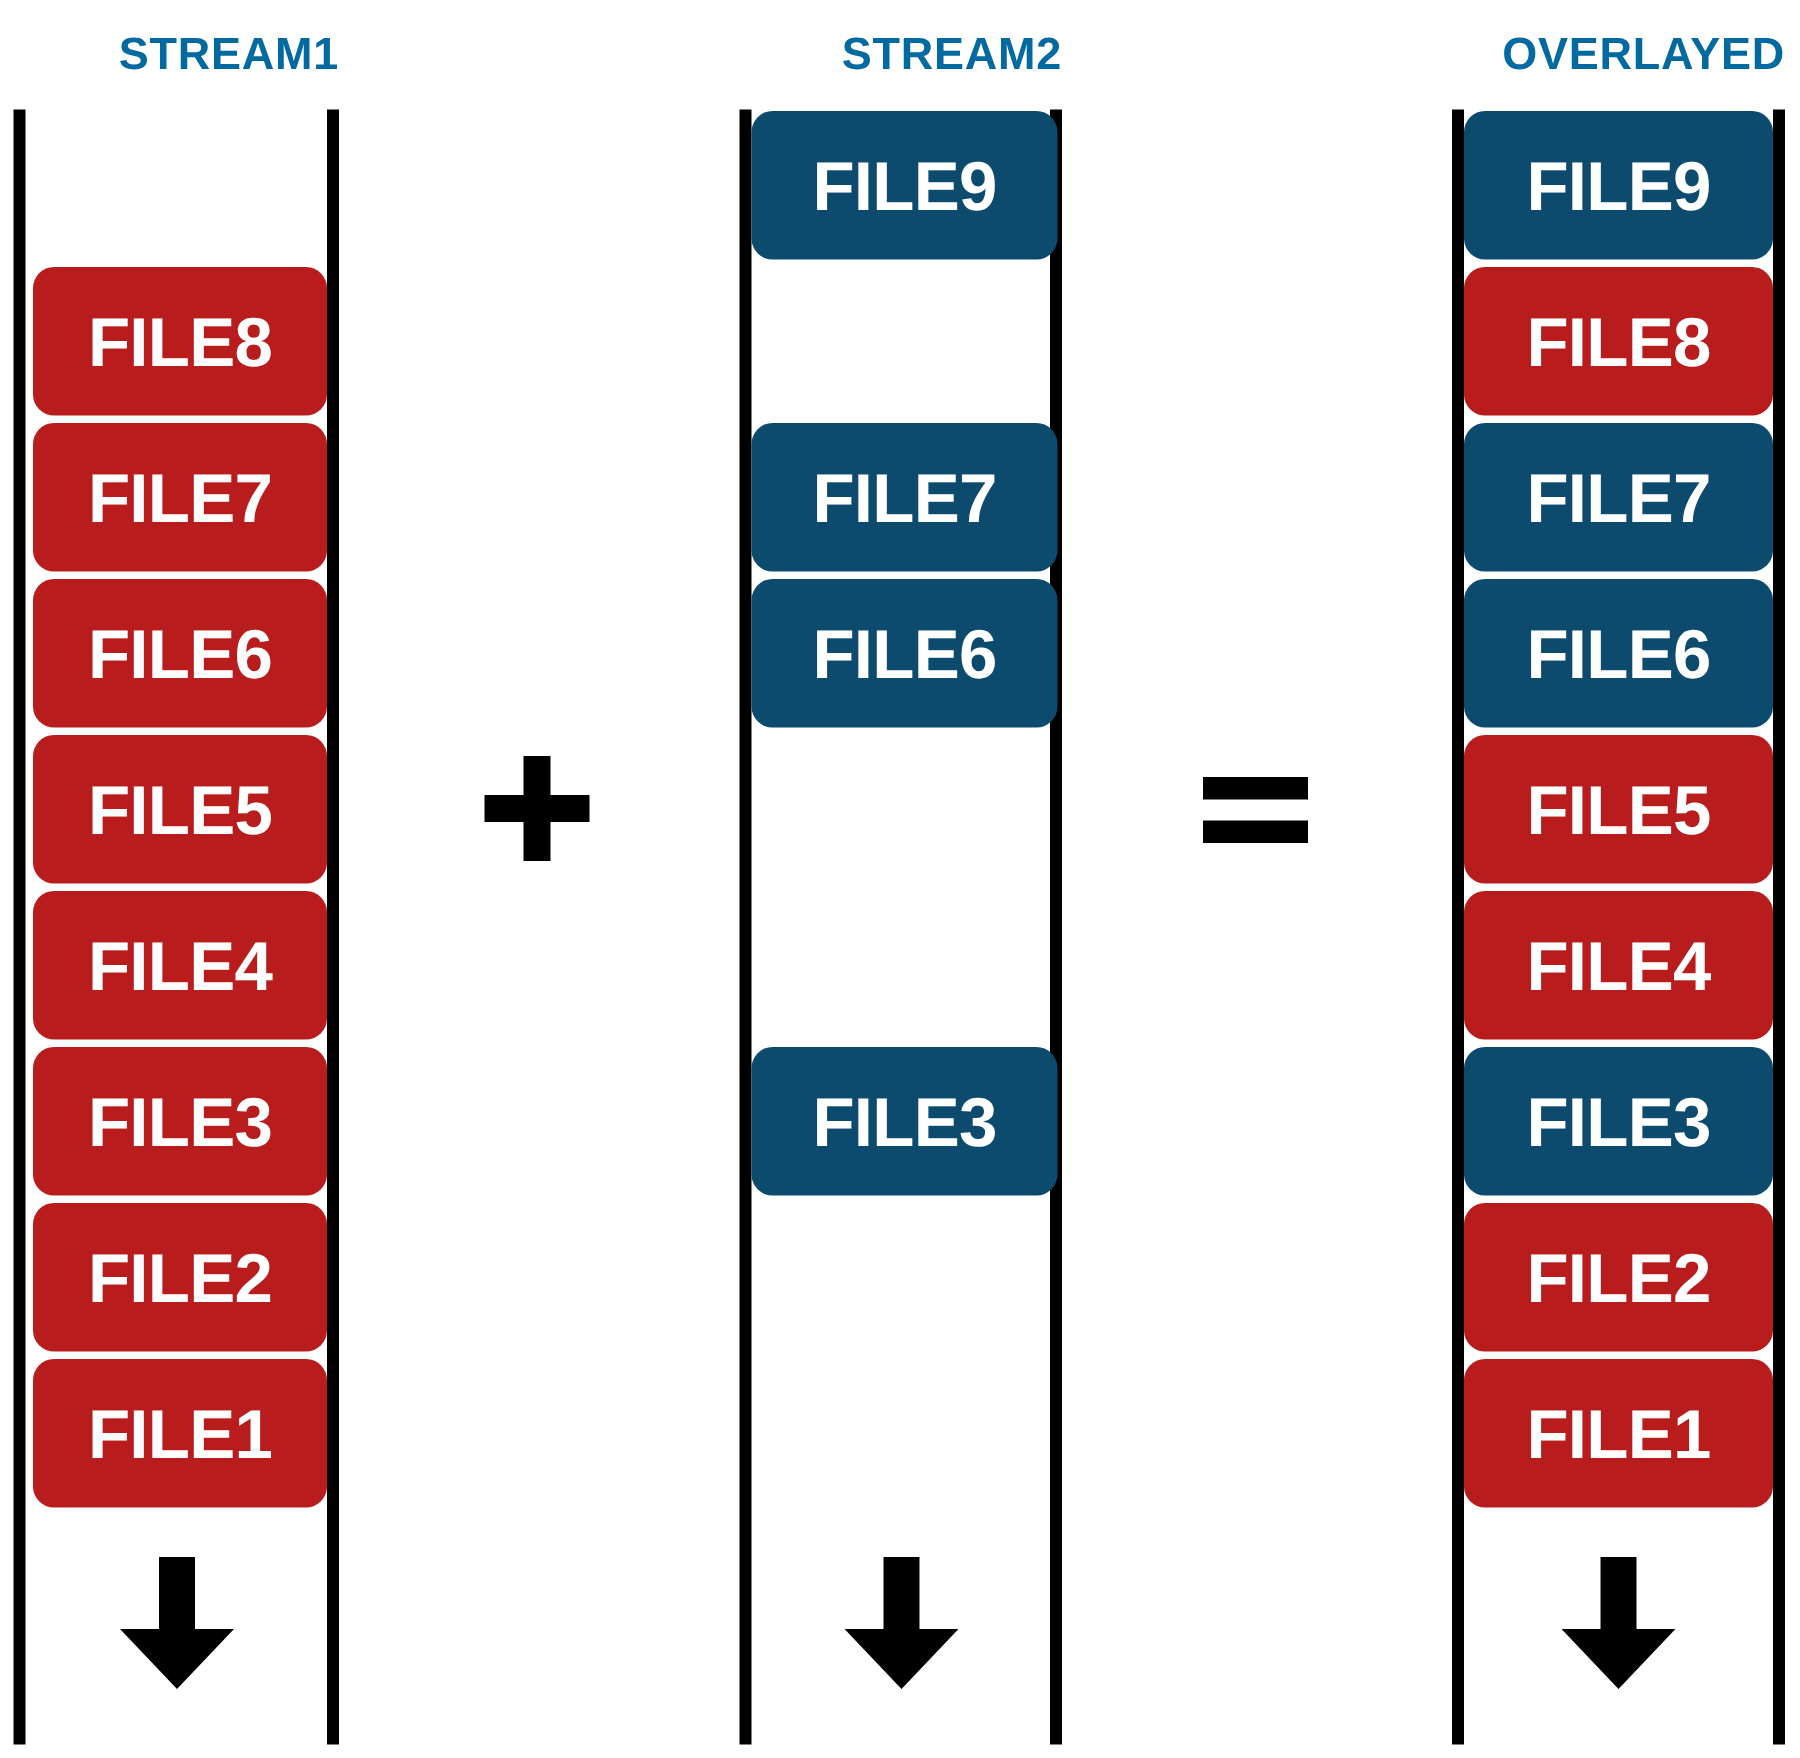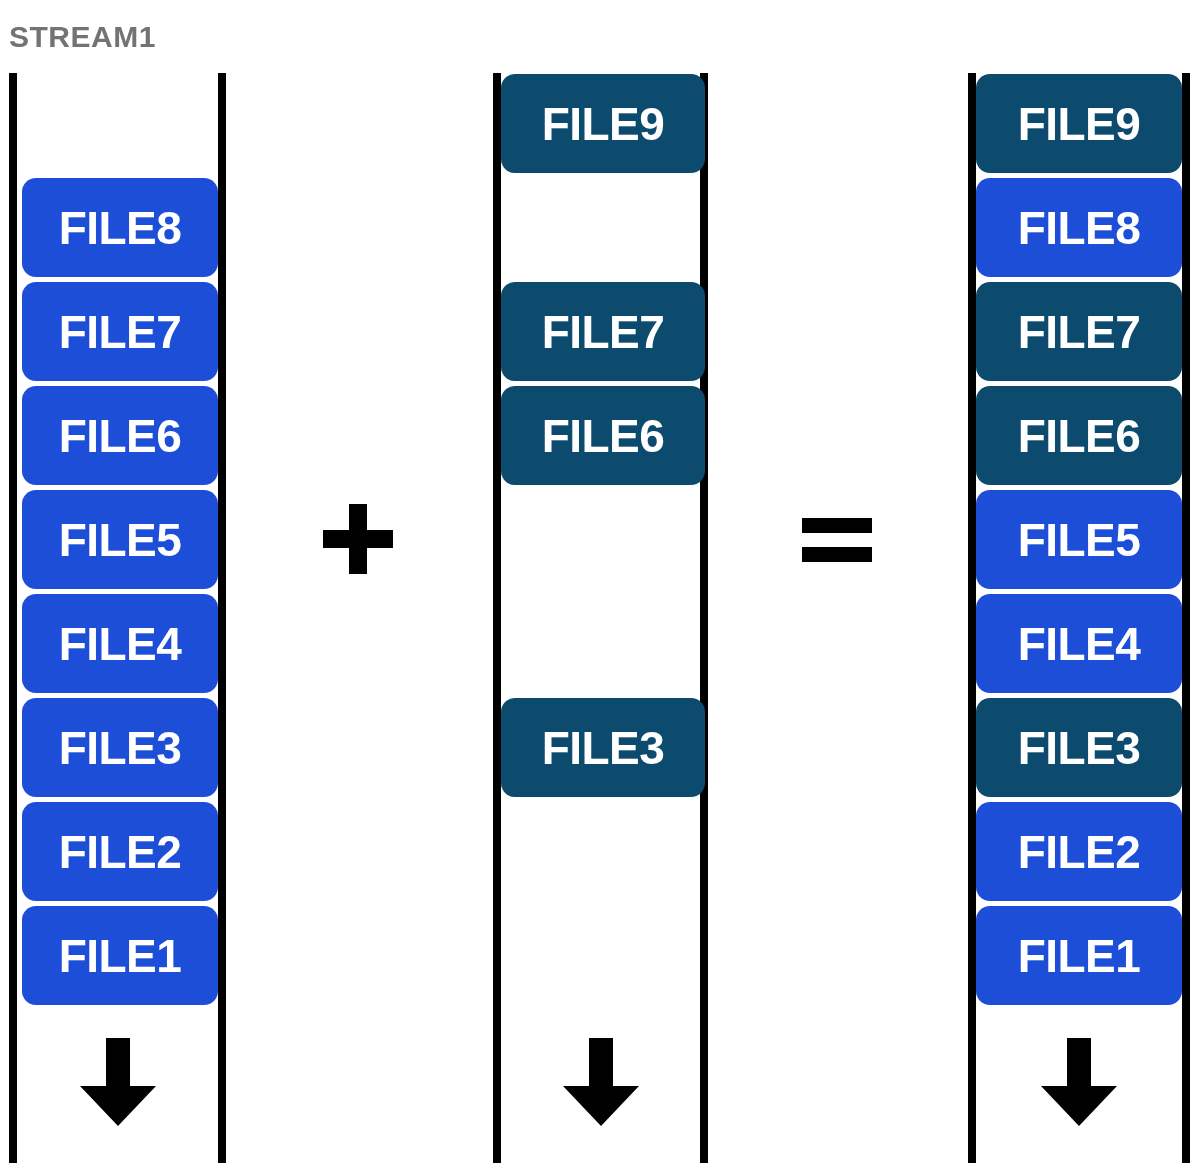--- a/index.html
+++ b/index.html
@@ -20,22 +20,22 @@
     inset: 0;
   }
 
   
   .col-title {
     position: absolute;
     top: 20px;
     font-size: 30px;
     font-weight: bold;
     letter-spacing: 0.5px;
-    color: #737373;
-    text-align: left;
+    color: #0369a1;
+    text-align: right;
     line-height: 34px;
     white-space: nowrap;
   }
 
   
   .stream {
     position: absolute;
     top: 73px;
     height: 1090px;
   }
@@ -65,21 +65,21 @@
     display: flex;
     align-items: center;
     justify-content: center;
     color: #ffffff;
     font-size: 46px;
     font-weight: bold;
     letter-spacing: -0.5px;
     line-height: 1;
     box-sizing: border-box;
   }
-  .chip.blue  { background: #1d4ed8; }
+  .chip.blue  { background: #b91c1c; }
   .chip.green { background: #0c4a6e; }
 
   
   .operator {
     position: absolute;
     color: #000000;
     font-weight: bold;
     line-height: 1;
   }
   .op-plus {
@@ -124,21 +124,23 @@
   }
   .arrow-down svg { display: block; }
 </style>
 </head>
 <body>
 
 <div class="diagram">
 
   <div class="col-title" style="left:9px; width:217px;">STREAM1</div>
 
-
+  <div class="col-title" style="left:493px; width:215px;">STREAM2</div>
+
+  <div class="col-title" style="left:968px; width:222px;">OVERLAYED</div>
 
   <div class="stream" style="left:9px; width:217px;">
     <div class="rail rail-left"></div>
     <div class="rail rail-right"></div>
 
     <div class="track">
 
       <div class="chip blue" style="left:13px; width:196px; top:105px;">FILE8</div>
       <div class="chip blue" style="left:13px; width:196px; top:209px;">FILE7</div>
       <div class="chip blue" style="left:13px; width:196px; top:313px;">FILE6</div>

